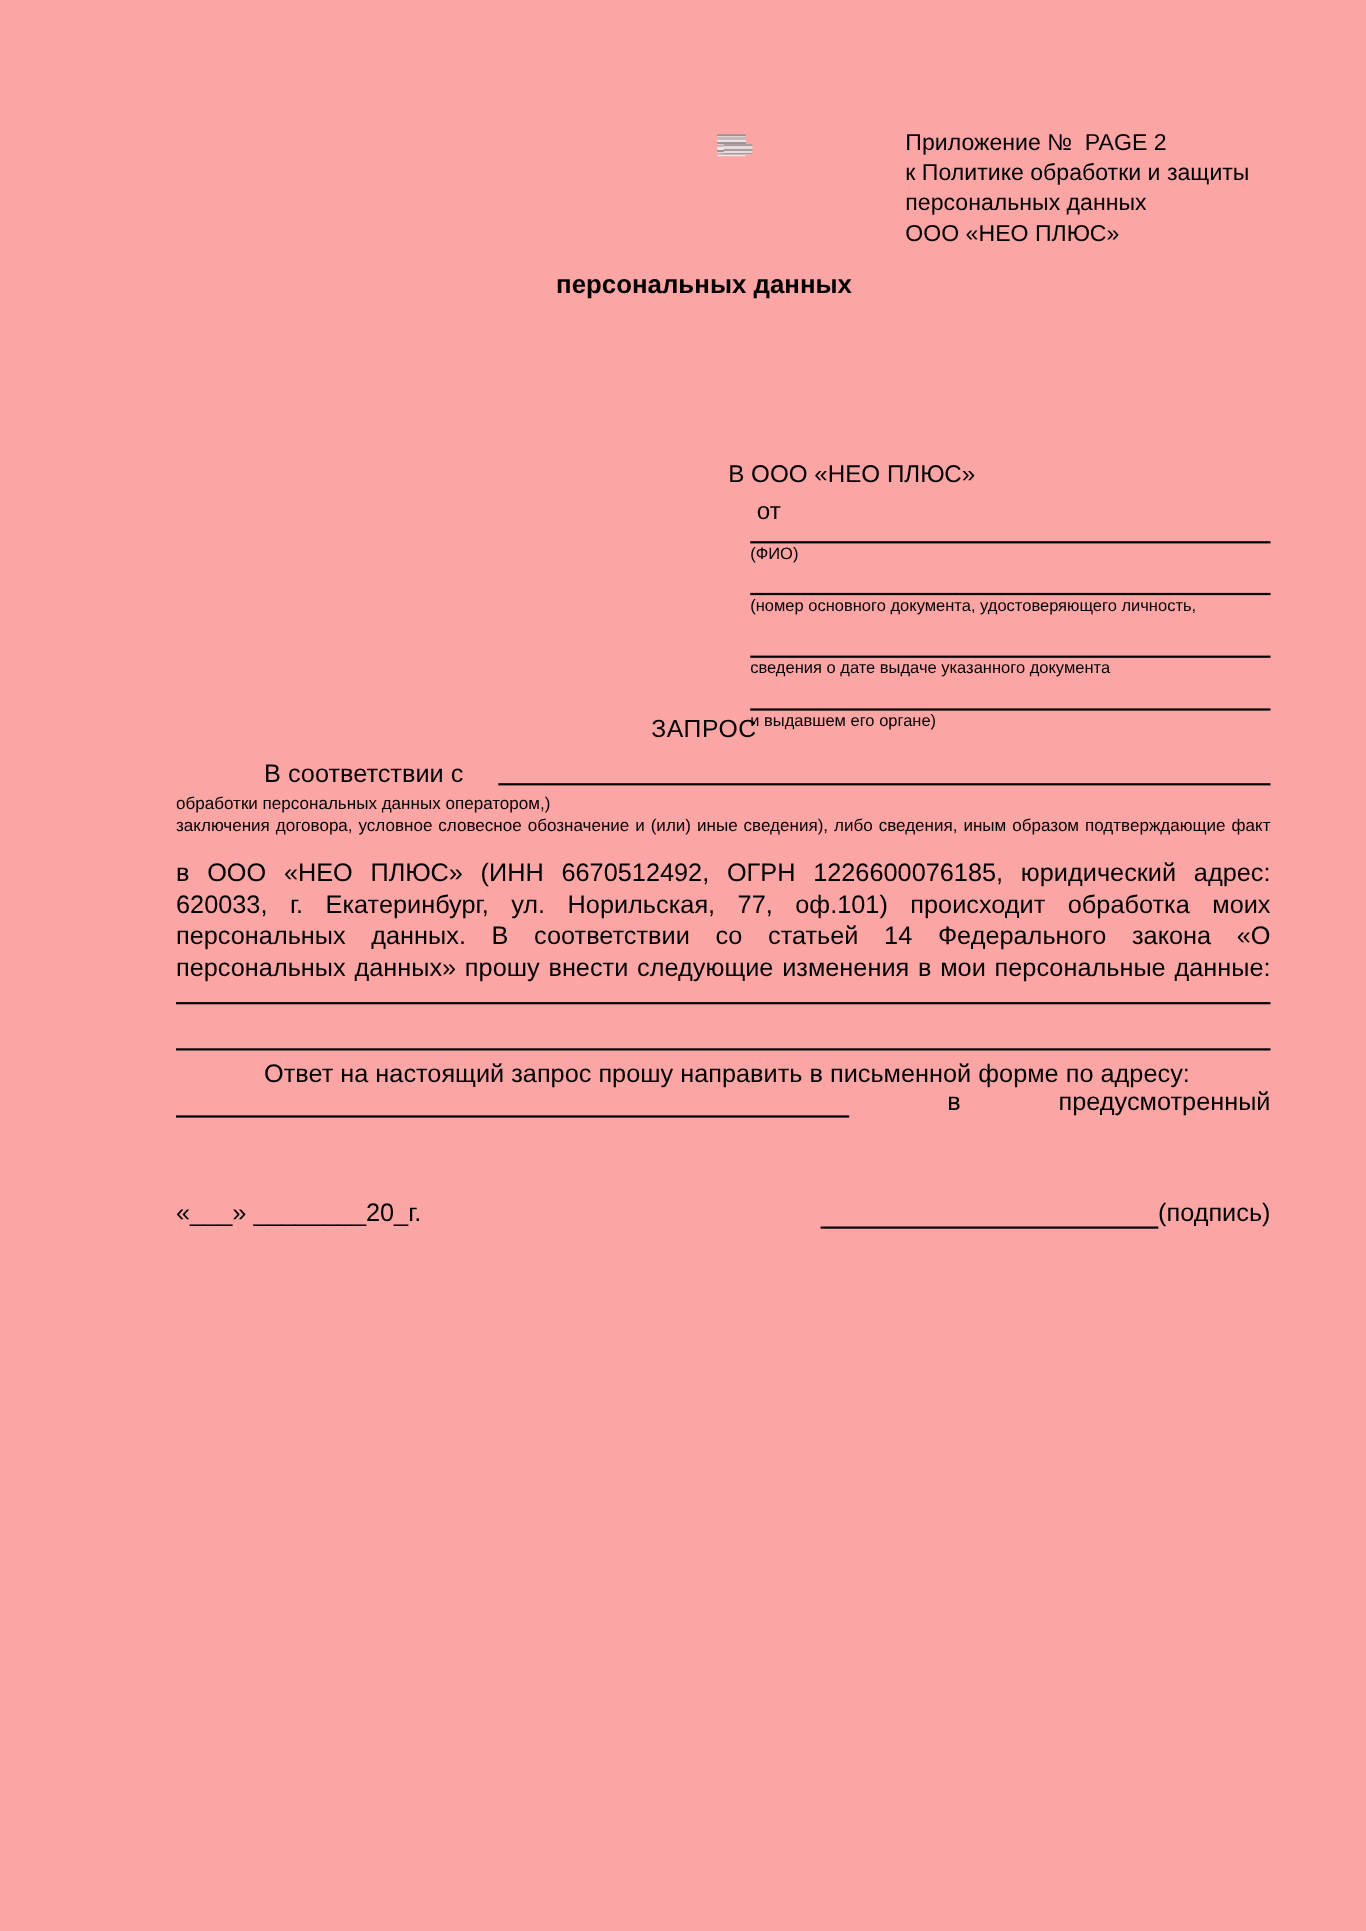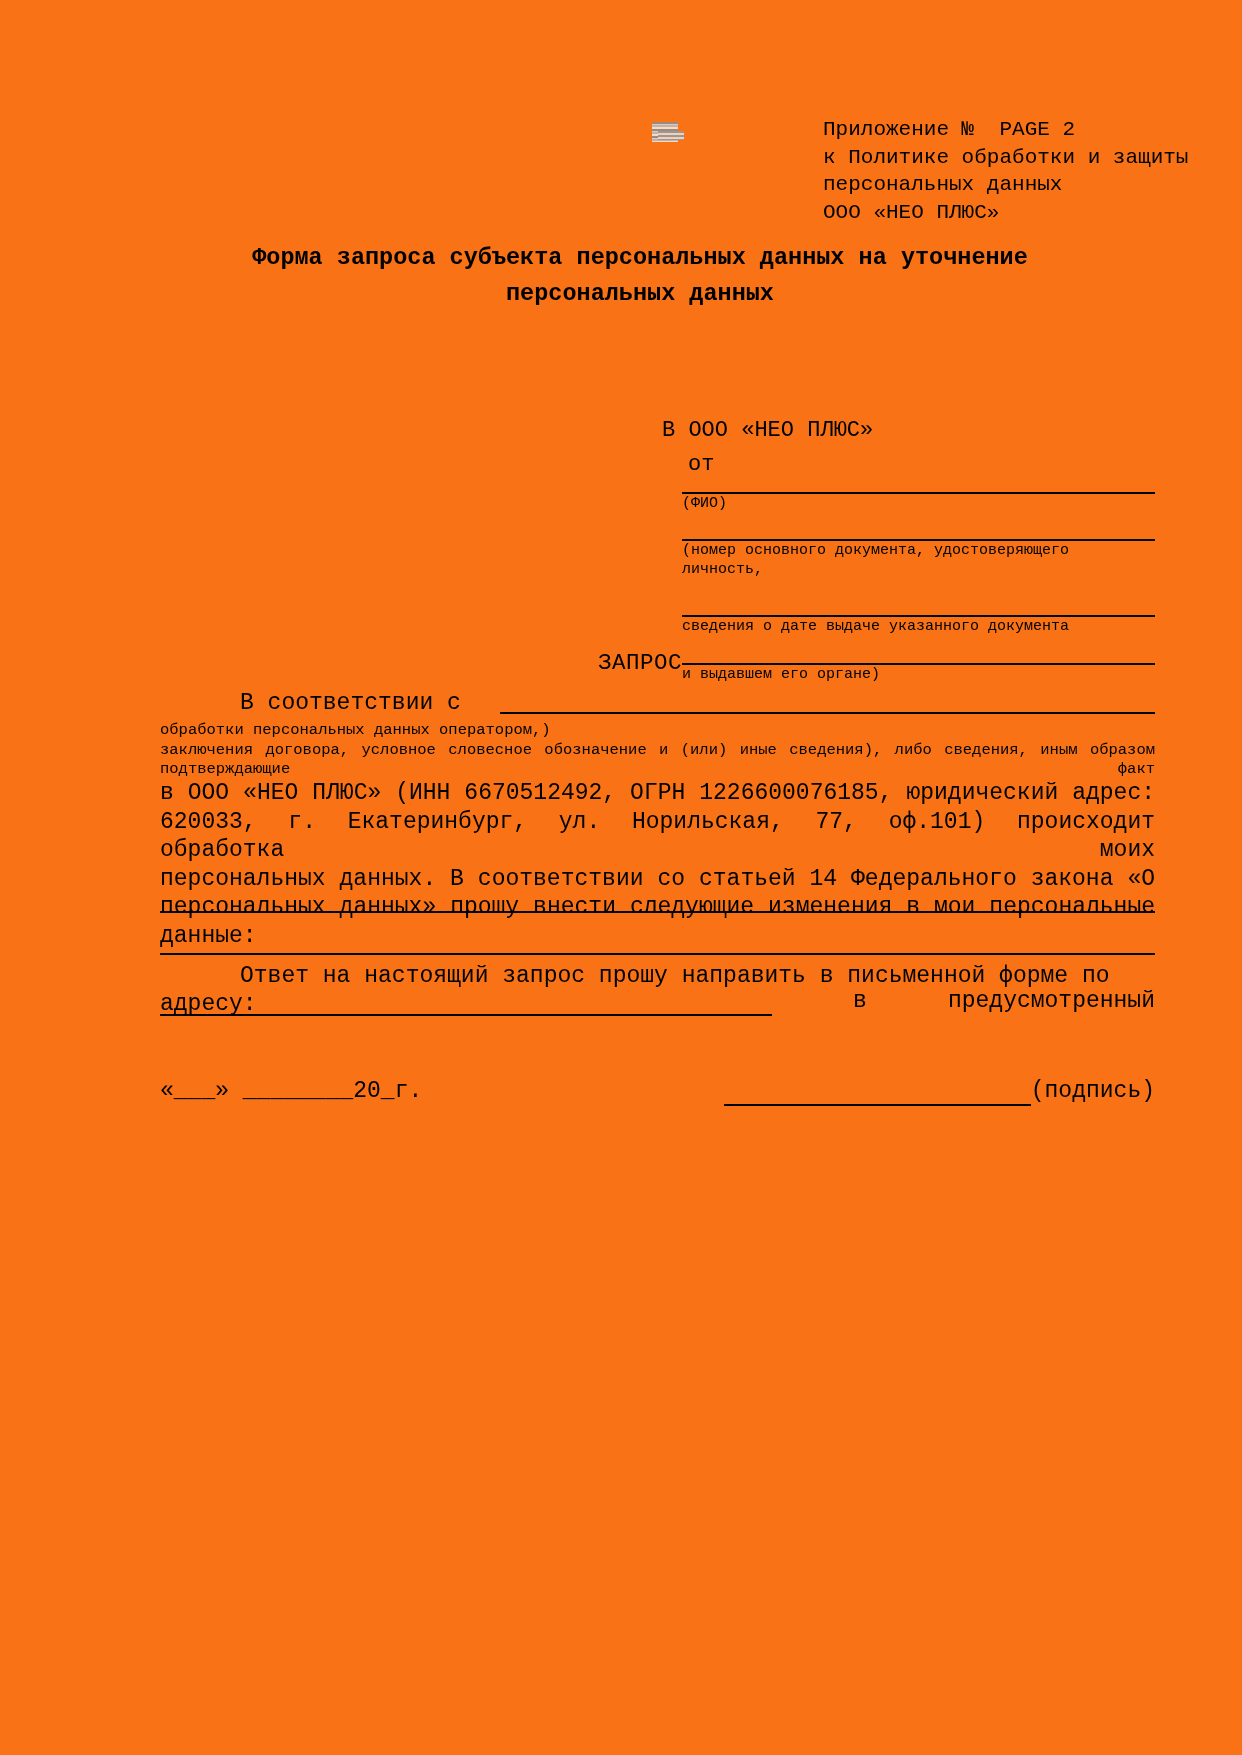--- a/index.html
+++ b/index.html
@@ -1,22 +1,22 @@
 <!DOCTYPE html>
 <html><head>
 <meta charset="utf-8">
 <style>
   html,body{margin:0;padding:0;background:#ffffff;}
   .page{
     position:relative;
     width:1242px;
     height:1755px;
-    background:#f97316;
+    background:#fca5a5;
     color:#000000;
-    font-family:Liberation Mono, monospace;
+    font-family:Liberation Sans, sans-serif;
     overflow:hidden;
   }
   .pre{white-space:pre-wrap;}
 
   
   .artifact{
     position:absolute;left:652px;top:122px;width:26px;height:20px;
     background:repeating-linear-gradient(180deg,#8f8f8f 0 2px,#d9d9d9 2px 3px,#bdbdbd 3px 5px,#efefef 5px 7px);
     opacity:.85;
   }
@@ -73,39 +73,38 @@
     display:flex;justify-content:space-between;align-items:flex-end;
     font-size:23px;line-height:30px;
   }
   .resp-b .addr-blank{width:612px;height:26px;}
   .resp-c{position:absolute;left:160px;top:1019px;width:995px;font-size:23px;line-height:28px;}
 
   .sig-row{
     position:absolute;left:160px;top:1076px;width:995px;
     display:flex;align-items:flex-end;font-size:23px;line-height:30px;
   }
-  .sig-part{margin-left:auto;display:flex;align-items:flex-end;}
+  .sig-part{margin-left:auto;display:flex;align-items:flex-end;margin-top:11px;}
   .sig-blank{width:307px;height:26px;}
 </style>
 </head>
 <body>
 
 <div class="page">
 
   <div class="artifact"></div>
 
   <div class="header-note">
     <div class="pre">Приложение №  PAGE 2</div>
     <div>к Политике обработки и защиты</div>
     <div>персональных данных</div>
     <div>ООО «НЕО ПЛЮС»</div>
   </div>
 
   <div class="title">
-    <div>Форма запроса субъекта персональных данных на уточнение</div>
     <div>персональных данных</div>
   </div>
 
   <div class="addressee">
     <div class="addr-to">В ООО «НЕО ПЛЮС»</div>
     <div class="addr-from">от</div>
 
     <div class="fill f1"></div>
     <div class="cap">(ФИО)</div>
 

